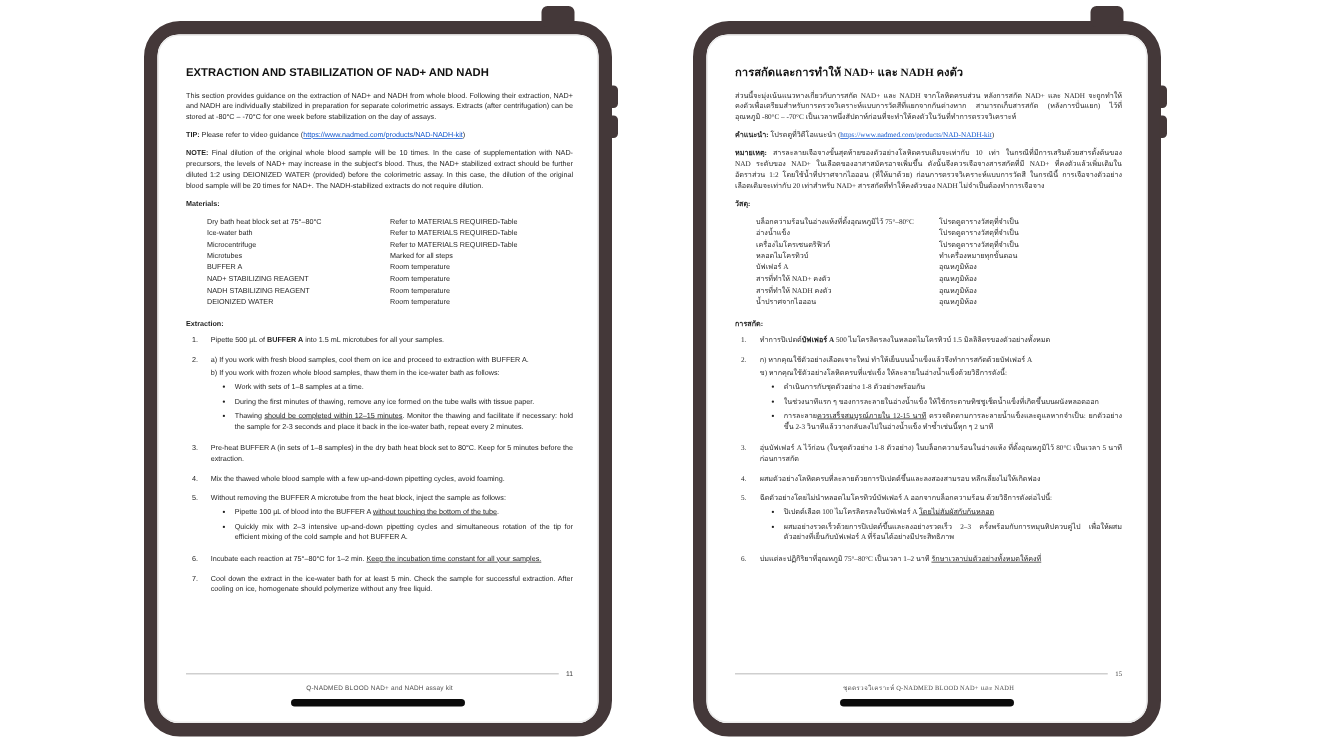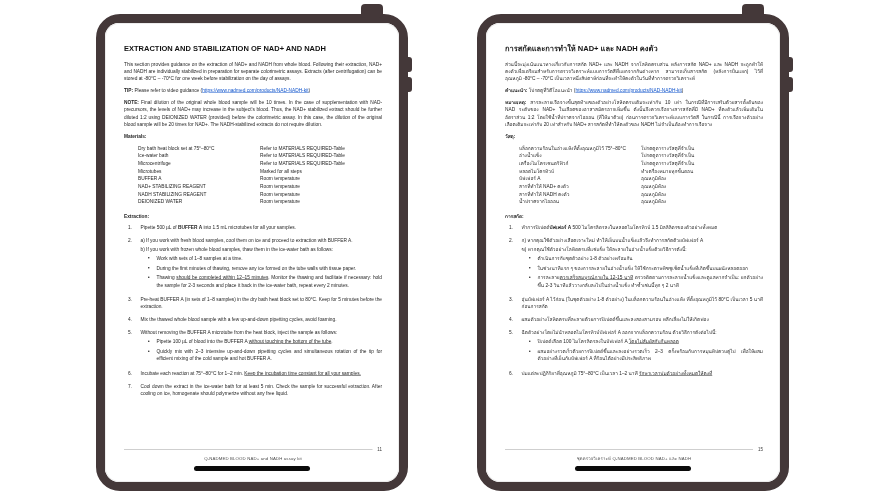--- a/index.html
+++ b/index.html
@@ -5,21 +5,21 @@
   html,body{margin:0;padding:0;}
   body{
     width:889px;height:500px;position:relative;overflow:hidden;
     background:#ffffff;font-family:"Liberation Sans","DejaVu Sans",sans-serif;
   }
   .tablet{
     position:absolute;top:14px;width:312px;height:477px;box-sizing:border-box;
     background:#fff;border:9px solid #443839;border-radius:24px;
   }
   .tablet.left{left:96px;text-decoration:underline;}
-  .tablet.right{left:477px;}
+  .tablet.right{left:462px;font-family:Liberation Serif, serif;}
   .cam{
     position:absolute;top:-19px;right:16px;width:22px;height:14px;
     background:#443839;border-radius:4px;
   }
   .side-btn{
     position:absolute;right:-13px;width:5px;height:15px;
     background:#443839;border-radius:0 3px 3px 0;
   }
   .side-btn.b1{top:34px;}
   .side-btn.b2{top:54px;}

